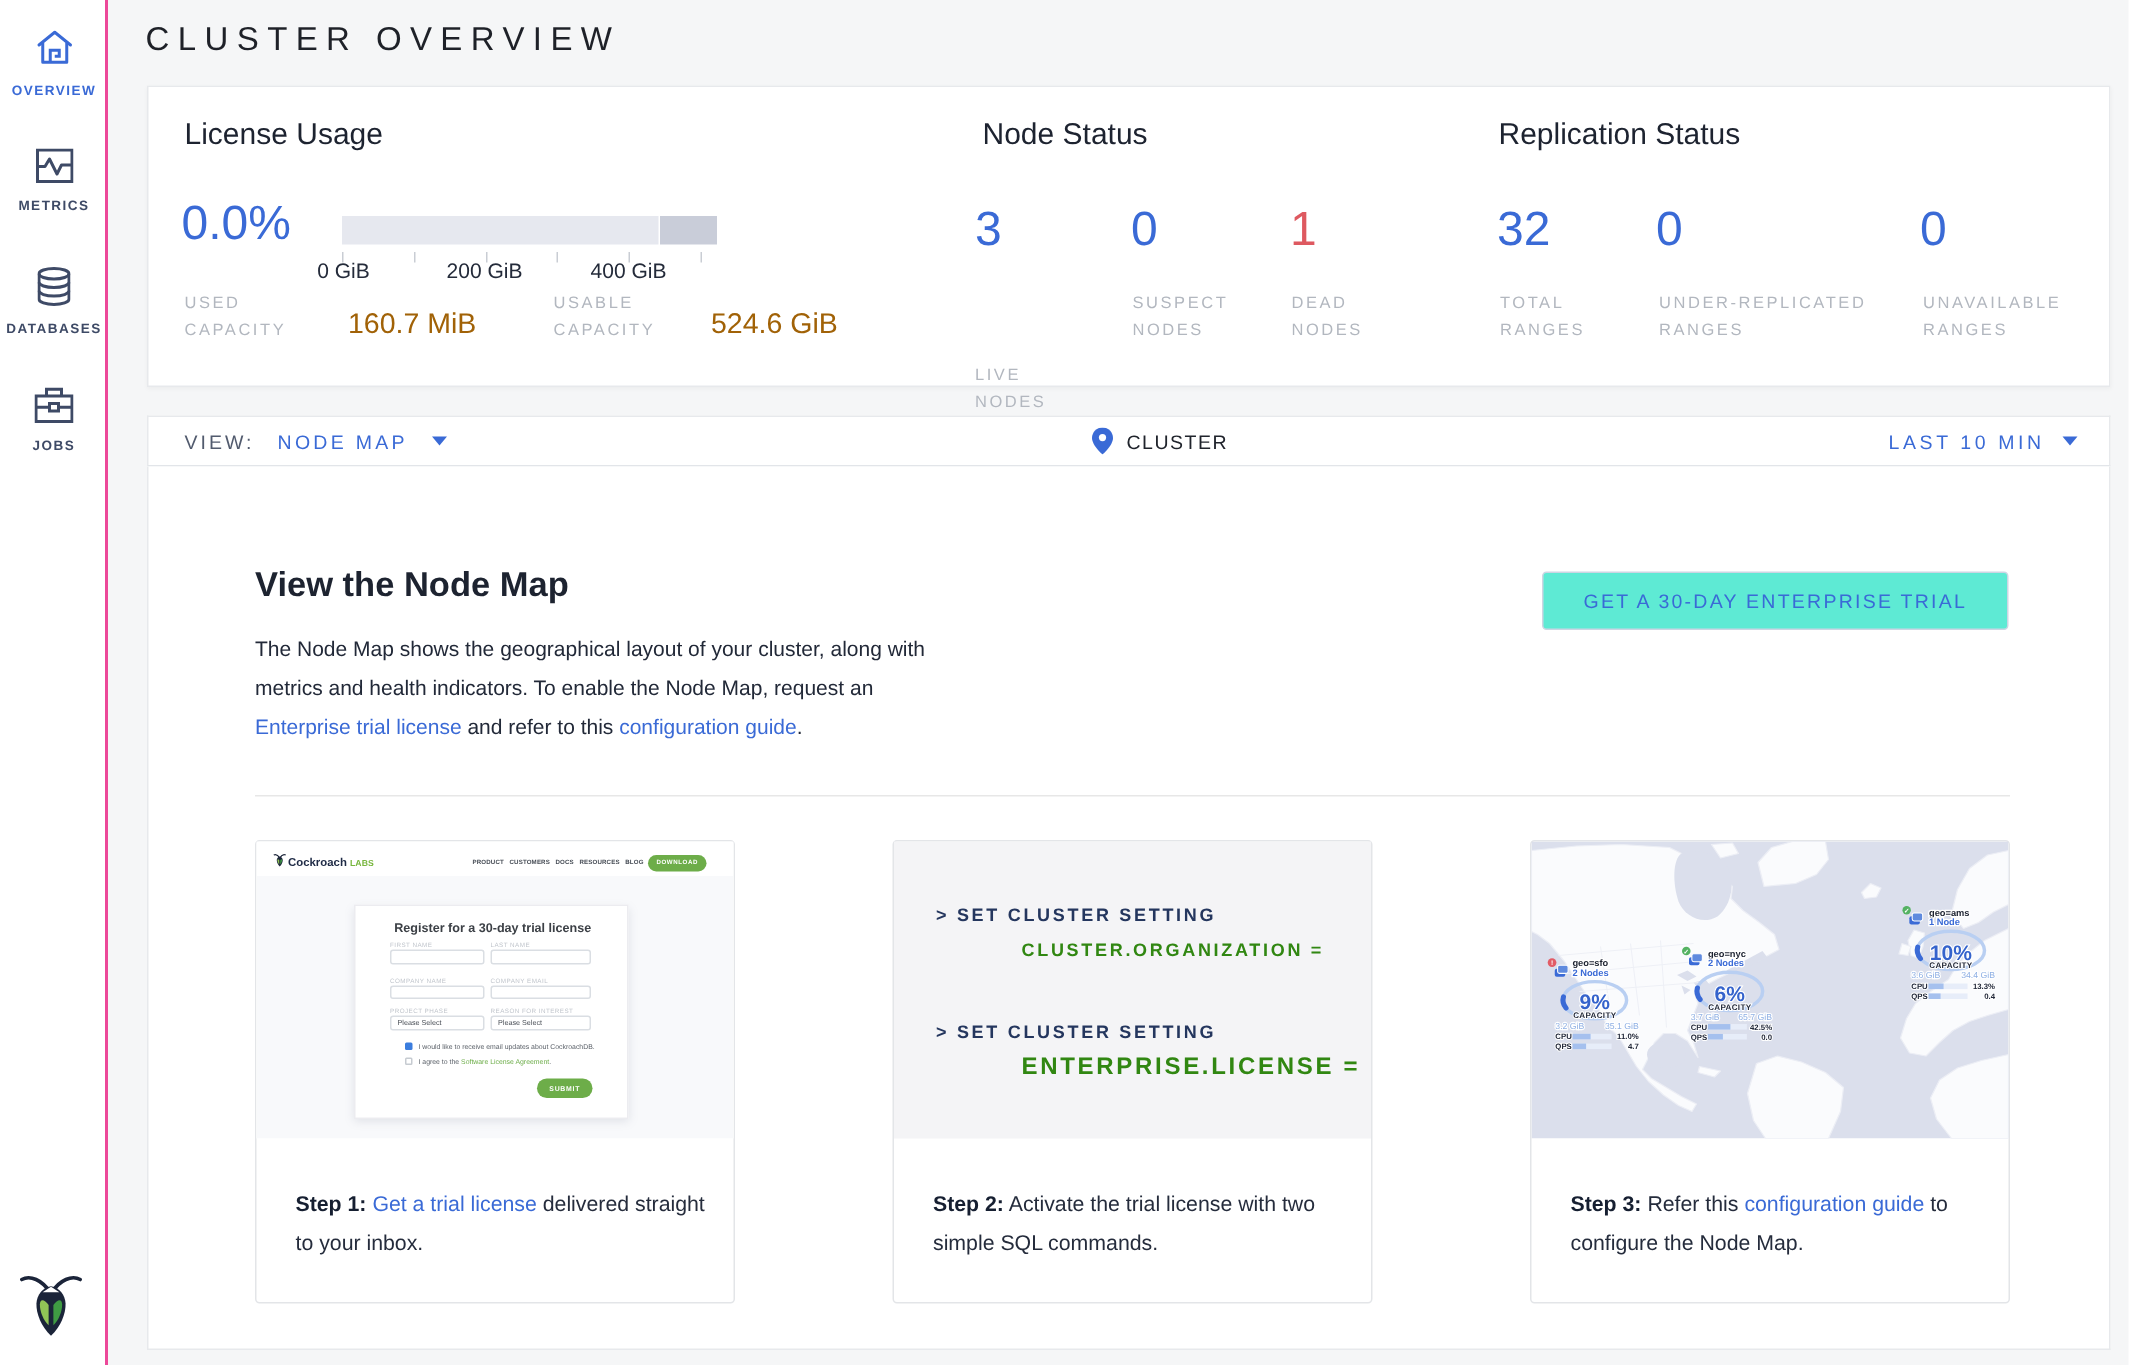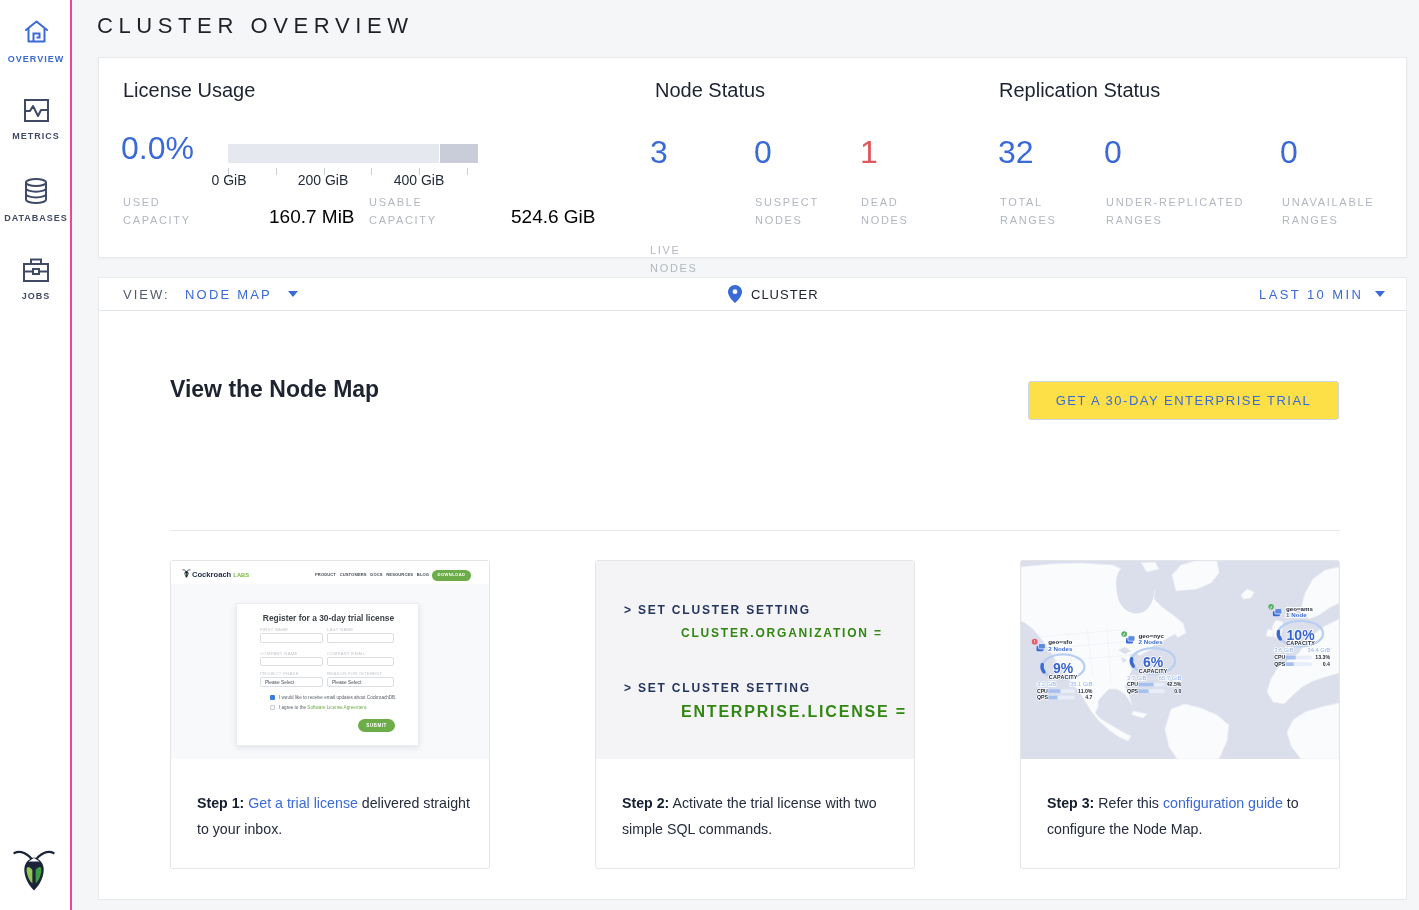--- a/index.html
+++ b/index.html
@@ -12,35 +12,35 @@
 .navlabel { display:block; font-size:9px; font-weight:700; letter-spacing:1px; color:#3e4a66; margin-top:5px; }
 .navactive .navlabel { color:#3a6ad6; }
 
 #pagetitle { position:absolute; left:97px; top:13px; font-size:22px; font-weight:400; letter-spacing:5.6px; color:#1e2128; }
 
 #summary { position:absolute; left:98px; top:57px; width:1309px; height:201px; background:#fff; border:1px solid #e7e9ec; box-shadow:0 1px 3px rgba(0,0,0,.04); }
 .secH { position:absolute; font-size:20px; font-weight:500; color:#1d2330; }
 .bignum { position:absolute; font-size:32px; line-height:29px; color:#3a6ad6; font-weight:400; }
 .bignum.red { color:#de5960; }
 .glabel { position:absolute; font-size:11px; letter-spacing:1.7px; color:#b2b7bf; line-height:18px; font-weight:500; }
-.bval { position:absolute; font-size:19px; color:#000000;margin-left:37px; }
+.bval { position:absolute; font-size:19px; color:#a16207; }
 
 #capbar-light { position:absolute; left:129px; top:86px; width:211px; height:19px; background:#e6e8ef; }
 #capbar-dark  { position:absolute; left:341px; top:86px; width:38px; height:19px; background:#c9cdd9; }
 .tick { position:absolute; top:110px; width:1px; height:7px; background:#c9cdd4; }
 .ticklab { position:absolute; top:114px; font-size:14px; color:#242b3a; transform:translateX(-50%); white-space:nowrap; }
 
 #viewbar { position:absolute; left:98px; top:277px; width:1309px; height:34px; background:#fff; border:1px solid #e7e9ec; border-bottom:1px solid #e2e5e9; }
 #panel { position:absolute; left:98px; top:311px; width:1309px; height:589px; background:#fff; border:1px solid #e7e9ec; border-top:none; }
 .caret { display:inline-block; width:0; height:0; border-left:5px solid transparent; border-right:5px solid transparent; border-top:6px solid #3a6ad6; vertical-align:middle; }
 
 #nmtitle { position:absolute; left:71px; top:65px; font-size:23px; font-weight:600; color:#1d2330; }
 .para { position:absolute; left:71px; top:108px; font-size:14px; line-height:26px; color:#222938; width:460px; }
 a.lnk { color:#3a6ad6; text-decoration:none; }
-#trialbtn { position:absolute; left:929px; top:70px; width:311px; height:39px; border:1px solid #ccd5e3; border-radius:3px; background:#fde047; color:#3a6ad6; font-size:13px; letter-spacing:1.5px; text-align:center; line-height:37px; font-weight:500; }
+#trialbtn { position:absolute; left:929px; top:70px; width:311px; height:39px; border:1px solid #ccd5e3; border-radius:3px; background:#5eead4; color:#3a6ad6; font-size:13px; letter-spacing:1.5px; text-align:center; line-height:37px; font-weight:500; }
 #hr { position:absolute; left:71px; top:219px; width:1170px; height:1px; background:#e7e7e7; }
 .card { position:absolute; top:249px; width:320px; height:309px; background:#fff; border:1px solid #e3e5e8; border-radius:3px; }
 .steptext { position:absolute; left:26px; top:229px; width:285px; font-size:14.2px; line-height:26px; color:#252c3c; }
 .steptext b { color:#161f31; }
 .mslab { position:absolute; font-size:4.2px; color:#c0c5cc; letter-spacing:0.3px; }
 .msinp { position:absolute; height:9.5px; background:#fff; border:1px solid #dadee3; border-radius:2px; font-size:4.8px; line-height:7.5px; color:#4a4f57; }
 .msps { display:block; margin-left:4px; margin-top:1px; }
 </style>
 </head>
 <body>
@@ -137,20 +137,25 @@
     <path d="M7 0 C3.1 0 0 3.1 0 7 C0 12 7 18 7 18 C7 18 14 12 14 7 C14 3.1 10.9 0 7 0 Z" fill="#3a6ad6"></path>
     <circle cx="7" cy="6.7" r="2.4" fill="#fff"></circle>
   </svg>
   <div class="abs" style="left:652px; top:9px; font-size:13px; letter-spacing:1px; color:#20242c; font-weight:500;">CLUSTER</div>
   <div class="abs" style="left:1160px; top:9px; font-size:13px; letter-spacing:2.4px; color:#3a6ad6; font-weight:500;">LAST 10 MIN</div>
   <div class="caret abs" style="left:1276px; top:13px;"></div>
 </div>
 
 <div id="panel">
   <div id="nmtitle">View the Node Map</div>
+  <div class="para">
+    The Node Map shows the geographical layout of your cluster, along with
+    metrics and health indicators. To enable the Node Map, request an
+    <a class="lnk" href="#">Enterprise trial license</a> and refer to this <a class="lnk" href="#">configuration guide</a>.
+  </div>
   <div id="trialbtn">GET A 30-DAY ENTERPRISE TRIAL</div>
   <div id="hr"></div>
 
   <div class="card" style="left:71px;">
     <div id="minisite" style="position:absolute; left:0; top:0; width:318px; height:198px; overflow:hidden; background:#fff;">
 
       <svg class="abs" style="left:11px; top:7px;" width="9" height="11" viewBox="0 0 44 50">
         <path d="M21.8 17 C16 8 8 5 2.5 8" stroke="#1b2439" stroke-width="4" fill="none"></path>
         <path d="M22.2 17 C28 8 36 5 41.5 8" stroke="#1b2439" stroke-width="4" fill="none"></path>
         <path d="M22 12.5 C16.5 13.5 12.6 18 12.3 24 C12 30.5 15.5 39.5 22 45.5 C28.5 39.5 32 30.5 31.7 24 C31.4 18 27.5 13.5 22 12.5 Z" fill="#1b2439"></path>

